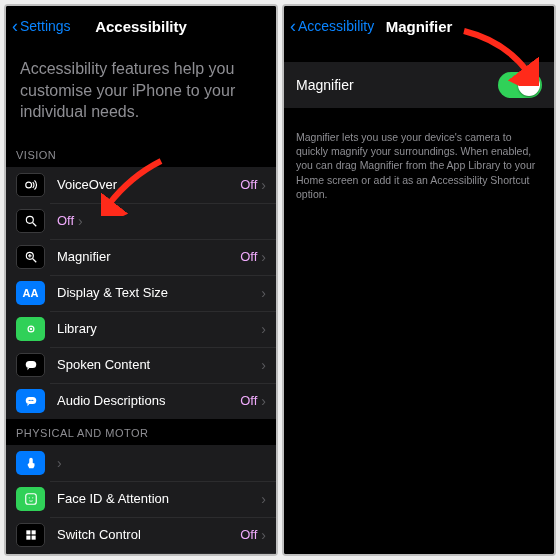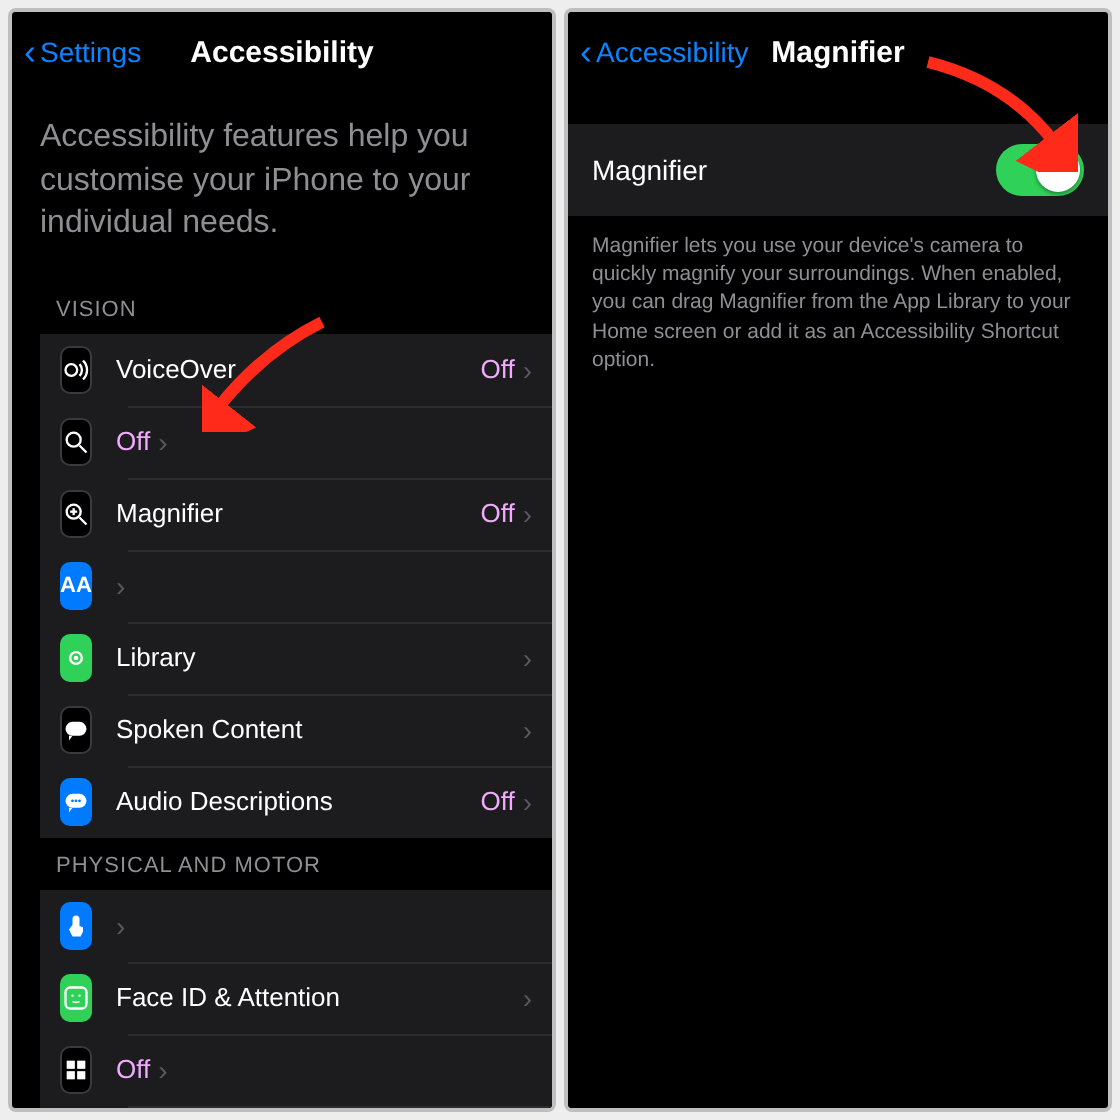--- a/index.html
+++ b/index.html
@@ -36,36 +36,36 @@
     flex: 1; overflow: hidden;
     background: #000;
   }
   .intro {
     color: #8e8e93; font-size: 16px; line-height: 1.35;
     padding: 12px 14px 18px;
   }
   .section-header {
     color: #8e8e93; font-size: 11px; letter-spacing: 0.5px;
     text-transform: uppercase;
-    padding: 8px 22px 6px;
-  }
-  .list { background: #1c1c1e; margin-left: 14px; }
+    padding: 8px 10px 6px;
+  }
+  .list { background: #1c1c1e; }
   .row {
     display: flex; align-items: center;
     min-height: 36px;
     padding: 5px 10px 5px 10px;
     position: relative;
   }
   .row + .row::before {
     content: "";
     position: absolute; left: 44px; right: 0; top: 0;
     height: 1px; background: #2c2c2e;
   }
   .row .icon {
-    width: 16px; height: 24px; border-radius: 5px;
+    width: 29px; height: 24px; border-radius: 5px;
     display: flex; align-items: center; justify-content: center;
     margin-right: 12px; flex-shrink: 0;
     color: #fff; font-size: 13px; font-weight: 600;
   }
   .row .label {
     flex: 1; color: #fff; font-size: 13px;
   }
   .row .value {
     color: #f0abfc; font-size: 13px; margin-right: 4px;
   }
@@ -87,21 +87,21 @@
     width: 44px; height: 26px; border-radius: 13px;
     background: #30d158; position: relative;
   }
   .switch::after {
     content:""; position:absolute; right:2px; top:2px;
     width:22px; height:22px; border-radius:50%; background:#fff;
     box-shadow: 0 1px 2px rgba(0,0,0,.4);
   }
   .desc {
     color:#8e8e93; font-size: 10.5px; line-height:1.35;
-    padding: 8px 12px;
+    padding: 22px 12px;
   }
   
   .arrow {
     position:absolute; pointer-events:none;
   }
   .arrow svg { display:block; }
 </style>
 </head>
 <body>
 
@@ -147,20 +147,21 @@
               <line x1="7" y1="10" x2="13" y2="10" stroke="#fff" stroke-width="2"></line>
               <line x1="10" y1="7" x2="10" y2="13" stroke="#fff" stroke-width="2"></line>
             </svg>
           </div>
         <div class="label">Magnifier</div>
         <div class="value">Off</div>
         <div class="chev">›</div>
       </div>
       <div class="row">
         <div class="icon ic-blue" style="font-size:11px;">AA</div>
+        <div class="label">Display &amp; Text Size</div>
         <div class="chev">›</div>
       </div>
       <div class="row">
         <div class="icon ic-green">
             <svg width="14" height="14" viewBox="0 0 24 24">
               <circle cx="12" cy="12" r="5" fill="none" stroke="#fff" stroke-width="2"></circle>
               <circle cx="12" cy="12" r="2" fill="#fff"></circle>
             </svg>
           </div>
         <div class="label">Library</div>
@@ -216,20 +217,21 @@
       </div>
       <div class="row">
         <div class="icon ic-black">
             <svg width="14" height="14" viewBox="0 0 24 24">
               <rect x="4" y="4" width="7" height="7" fill="#fff"></rect>
               <rect x="13" y="4" width="7" height="7" fill="#fff"></rect>
               <rect x="4" y="13" width="7" height="7" fill="#fff"></rect>
               <rect x="13" y="13" width="7" height="7" fill="#fff"></rect>
             </svg>
           </div>
+        <div class="label">Switch Control</div>
         <div class="value">Off</div>
         <div class="chev">›</div>
       </div>
       <div class="row">
         <div class="icon ic-blue">
             <svg width="14" height="14" viewBox="0 0 24 24">
               <circle cx="12" cy="12" r="9" fill="#fff"></circle>
               <rect x="8" y="10" width="2" height="4" fill="#007aff"></rect>
               <rect x="11" y="8" width="2" height="8" fill="#007aff"></rect>
               <rect x="14" y="10" width="2" height="4" fill="#007aff"></rect>

